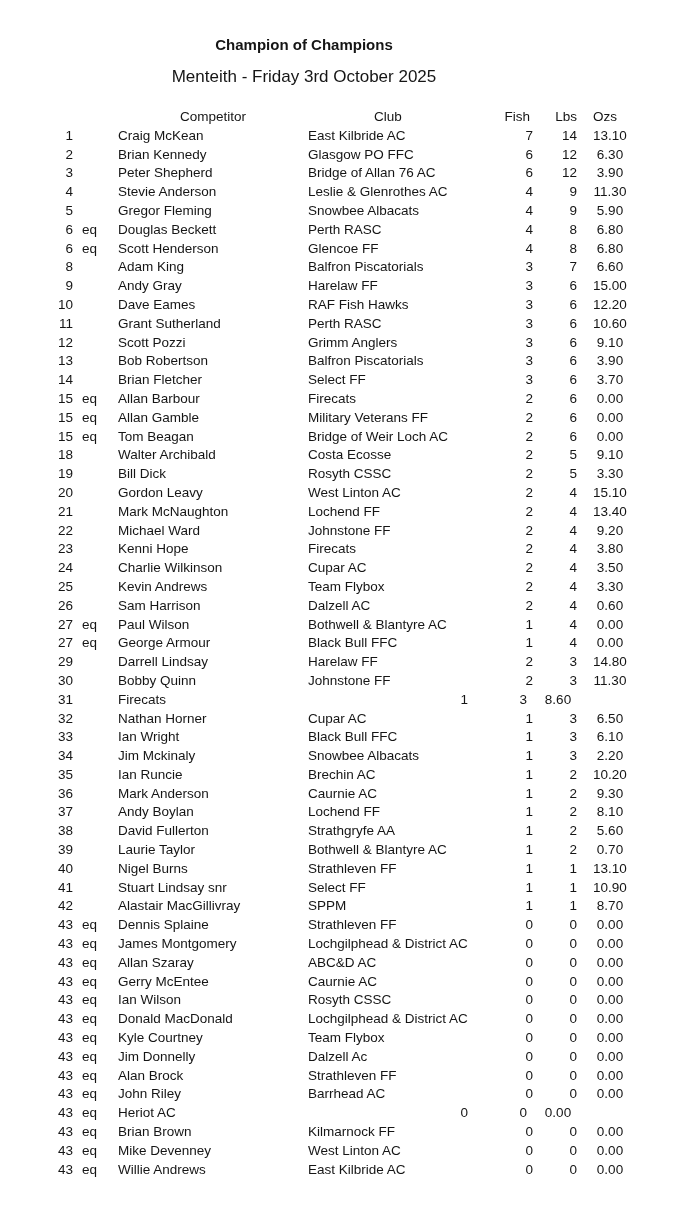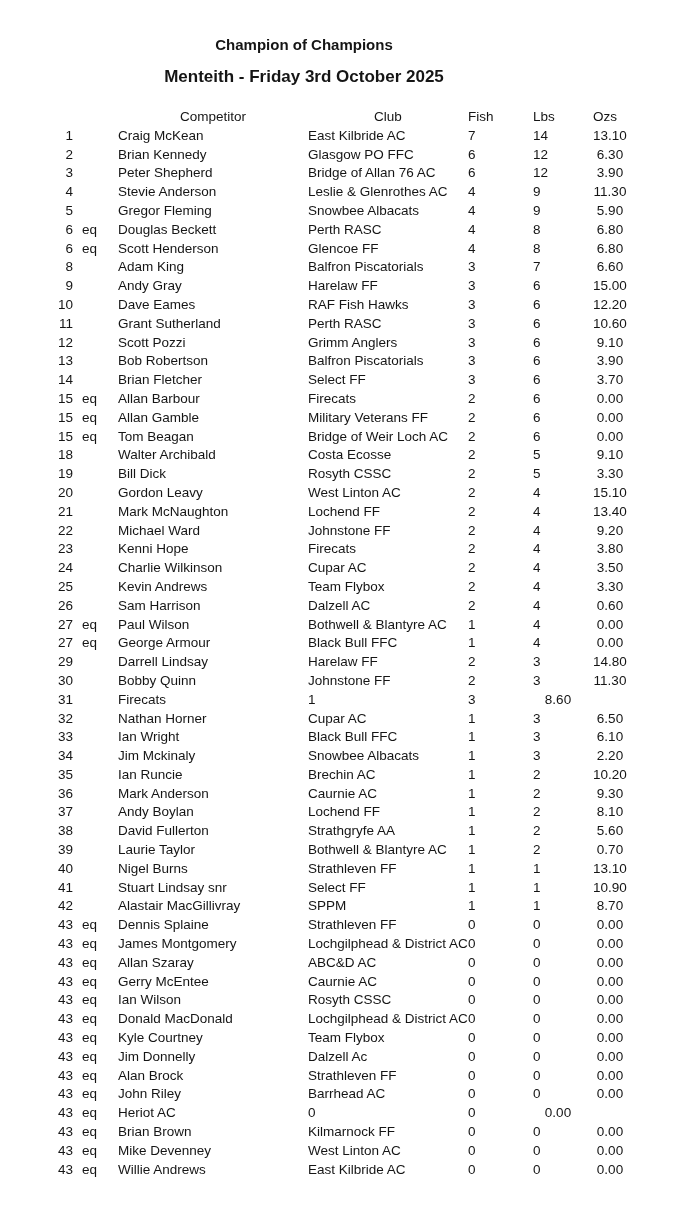--- a/index.html
+++ b/index.html
@@ -19,38 +19,38 @@
     margin: 36px 0 0 0;
     font-size: 15px;
     line-height: 18px;
     font-weight: bold;
     text-align: center;
   }
   .title2 {
     margin: 13px 0 0 0;
     font-size: 17px;
     line-height: 20px;
-    font-weight: bold;
+    font-weight: normal;
     text-align: center;
   }
   .rtable { margin-top: 21px; padding-left: 25px; }
   .trow {
     display: grid;
     grid-template-columns: 48px 45px 190px 160px 65px 50px 54px;
     height: 18.8px;
     line-height: 18.8px;
     font-size: 13.5px;
   }
   .cell { white-space: nowrap; }
   .c-rank { text-align: right; }
   .c-eq   { padding-left: 9px; }
   .c-name { }
   .c-club { }
-  .c-fish { }
-  .c-lbs  { text-align: left; padding-right: 6px; }
+  .c-fish { text-align: right; }
+  .c-lbs  { text-align: right; padding-right: 6px; }
   .c-ozs  { text-align: center; }
   .trow.header .c-name, .trow.header .c-club { text-align: center; }
   .trow.header .c-fish { padding-right: 3px; }
   .trow.header .c-ozs  { padding-right: 10px; }
   .trow.total { font-weight: bold; margin-top: 48px; }
 </style>
 </head>
 <body>
 
 <div class="page">

